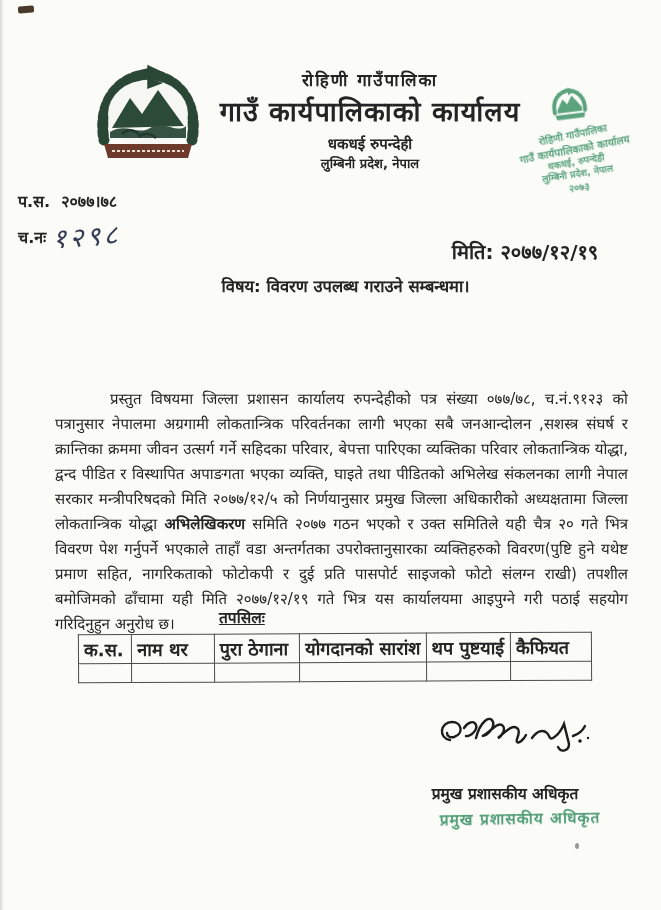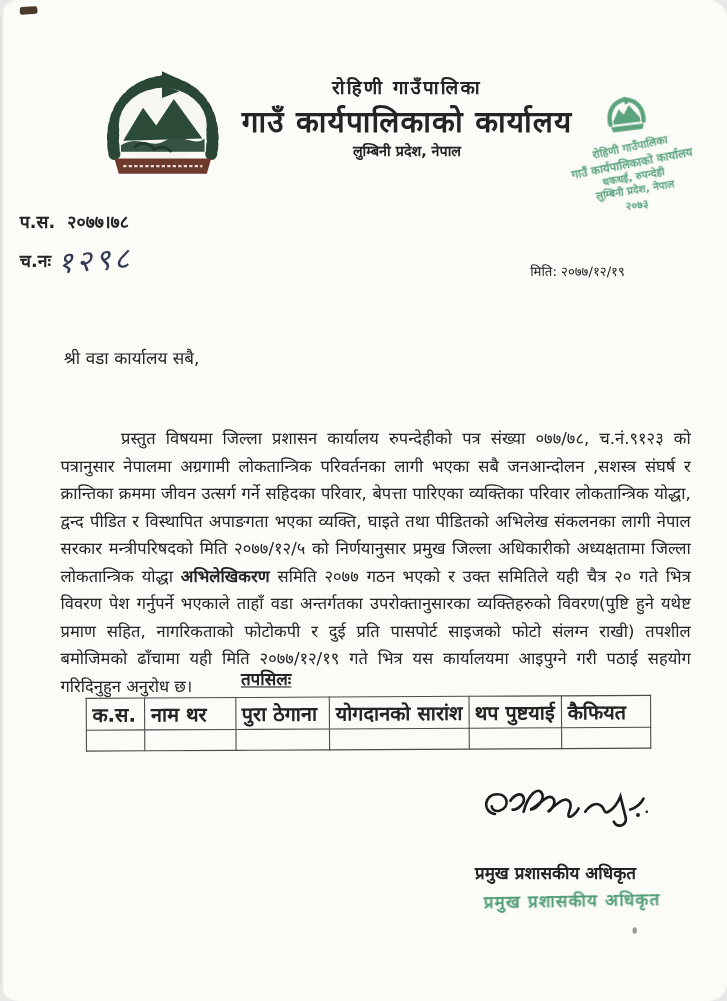--- a/index.html
+++ b/index.html
@@ -5,21 +5,20 @@
   html,body{margin:0;padding:0;}
   body{
     width:661px;height:910px;
     background:#e8e8e6;
     font-family:"DejaVu Sans", sans-serif;
   }
   .page{
     position:relative;width:661px;height:910px;overflow:hidden;
     background:#fbfbf8;
     color:#242424;
-    border-radius:17px;
   }
   
   .edge-shade{position:absolute;left:0;top:0;width:4px;height:910px;background:linear-gradient(to right,#d8d8d4,rgba(216,216,212,0));}
   .corner-mark{position:absolute;left:18px;top:6px;width:16px;height:7px;background:#4a3a2c;border-radius:2px;transform:rotate(-4deg);}
   .speck1{position:absolute;left:575px;top:843px;width:4px;height:6px;background:#9a9a96;border-radius:50%;}
 
   
   .logo{position:absolute;left:88px;top:62px;width:120px;height:112px;}
   .lh{position:absolute;left:175px;top:70px;width:390px;text-align:center;line-height:1.25;}
   .lh .muni{font-size:17px;font-weight:bold;letter-spacing:2px;}
@@ -44,21 +43,21 @@
 
   
   .refblock{position:absolute;left:18px;top:190px;font-size:16px;font-weight:bold;}
   .refblock .row{margin-bottom:2px;}
   .chalani-hand{
     display:inline-block;font-size:27px;font-weight:normal;
     font-style:italic;color:#333a52;transform:rotate(-4deg) translateY(3px);
     letter-spacing:3px;
   }
 
-  .dateline{position:absolute;left:400px;top:238px;width:250px;text-align:center;font-size:12px;font-weight:normal;}
+  .dateline{position:absolute;left:400px;top:238px;width:250px;text-align:center;font-size:20px;font-weight:bold;}
 
   .subject{position:absolute;left:30px;top:274px;width:631px;text-align:center;font-size:16.5px;font-weight:bold;}
 
   .addressee{position:absolute;left:58px;top:312px;font-size:15.5px;line-height:28px;}
 
   .bodytext{
     position:absolute;left:55px;top:372px;width:573px;
     font-size:15px;line-height:25px;text-align:justify;text-indent:55px;
   }
   .bodytext .bold-seg{font-weight:bold;}
@@ -109,20 +108,21 @@
 
     <path d="M60,4 L60,26 L73,21 L61,17 L73,10 Z" fill="#2a4634" stroke="#2a4634" stroke-width="1.5"></path>
 
     <path d="M16,82 L104,82 L100,96 L20,96 Z" fill="#6e3a2c"></path>
     <path d="M24,89 h72" stroke="#e8ded2" stroke-width="2" stroke-dasharray="3 2"></path>
   </svg>
 
   <div class="lh">
     <div class="muni">रोहिणी गाउँपालिका</div>
     <div class="office">गाउँ कार्यपालिकाको कार्यालय</div>
+    <div class="addr1">धकधई रुपन्देही</div>
     <div class="addr2">लुम्बिनी प्रदेश, नेपाल</div>
   </div>
 
   <div class="stamp-top">
     <svg class="s-emblem" viewBox="0 0 120 112">
       <path d="M60,12 C26,16 10,44 16,78" fill="none" stroke="#3f9468" stroke-width="12" stroke-dasharray="5 4" stroke-linecap="round"></path>
       <path d="M60,12 C94,16 110,44 104,78" fill="none" stroke="#3f9468" stroke-width="12" stroke-dasharray="5 4" stroke-linecap="round"></path>
       <path d="M24,66 L42,36 L54,52 L70,28 L96,64 L96,76 L24,76 Z" fill="#3f9468"></path>
       <path d="M60,4 L60,26 L73,21 L61,17 L73,10 Z" fill="#3f9468"></path>
       <path d="M16,82 L104,82 L100,96 L20,96 Z" fill="#3f9468"></path>
@@ -140,23 +140,23 @@
       <span>२०७७।७८</span>
     </div>
     <div class="row">
       <span>च.नः</span>
       <span class="chalani-hand">१२९८</span>
     </div>
   </div>
 
   <div class="dateline">मिति: २०७७/१२/१९</div>
 
+  <div class="subject">विषय: विवरण उपलब्ध गराउने सम्बन्धमा।</div>
 
   <div class="addressee">
-    <div>श्री वडा कार्यालय सबै,</div>
   </div>
 
   <p class="bodytext"><span>प्रस्तुत विषयमा जिल्ला प्रशासन कार्यालय रुपन्देहीको पत्र संख्या ०७७/७८, च.नं.९१२३ को पत्रानुसार नेपालमा अग्रगामी लोकतान्त्रिक परिवर्तनका लागी भएका सबै जनआन्दोलन ,सशस्त्र संघर्ष र क्रान्तिका क्रममा जीवन उत्सर्ग गर्ने सहिदका परिवार, बेपत्ता पारिएका व्यक्तिका परिवार लोकतान्त्रिक योद्धा, द्वन्द पीडित र विस्थापित अपाङगता भएका व्यक्ति, घाइते तथा पीडितको अभिलेख संकलनका लागी नेपाल सरकार मन्त्रीपरिषदको मिति २०७७/१२/५ को निर्णयानुसार प्रमुख जिल्ला अधिकारीको अध्यक्षतामा जिल्ला लोकतान्त्रिक योद्धा </span><span class="bold-seg">अभिलेखिकरण</span><span> समिति २०७७ गठन भएको  र उक्त समितिले यही चैत्र २० गते भित्र विवरण पेश गर्नुपर्ने भएकाले ताहाँ वडा अन्तर्गतका उपरोक्तानुसारका व्यक्तिहरुको विवरण(पुष्टि हुने यथेष्ट प्रमाण सहित, नागरिकताको फोटोकपी र दुई प्रति पासपोर्ट साइजको फोटो संलग्न राखी) तपशील बमोजिमको ढाँचामा यही मिति २०७७/१२/१९ गते भित्र यस कार्यालयमा आइपुग्ने गरी पठाई सहयोग गरिदिनुहुन अनुरोध छ।</span></p>
 
   <div class="tbl-caption">तपसिलः</div>
   <table class="detail">
     <tbody>
         <tr>
       <th class="c0">क.स.</th>
       <th class="c1">नाम थर</th>

